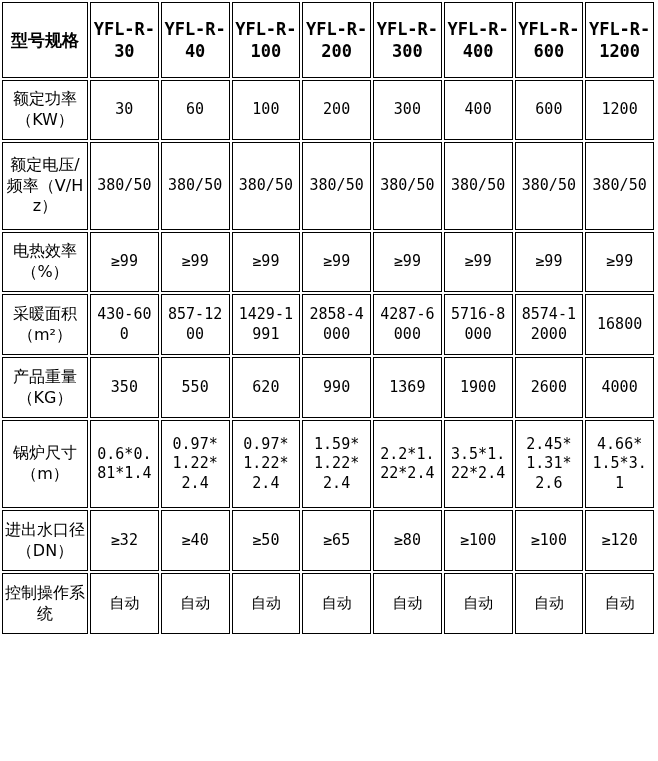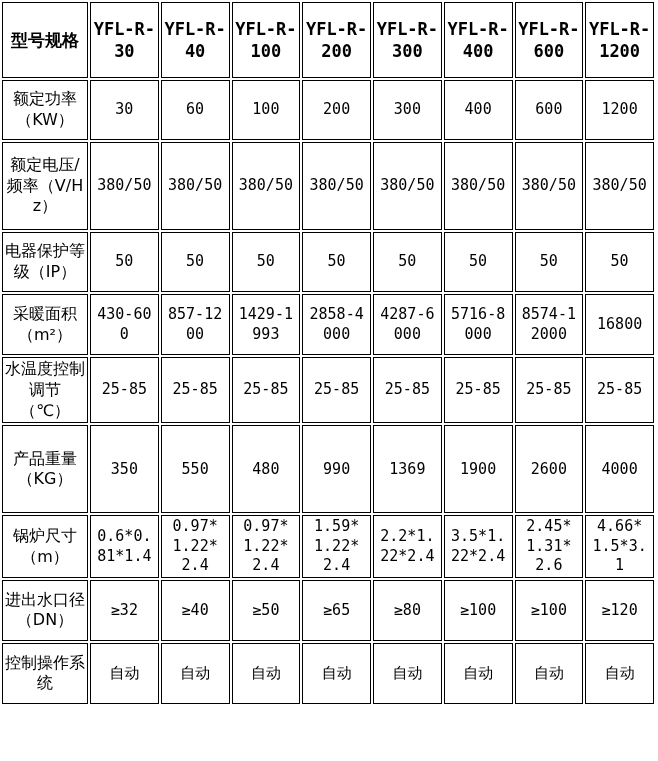--- a/index.html
+++ b/index.html
@@ -96,57 +96,46 @@
         <td class="value-cell">380/50</td>
         <td class="value-cell">380/50</td>
         <td class="value-cell">380/50</td>
         <td class="value-cell">380/50</td>
         <td class="value-cell">380/50</td>
         <td class="value-cell">380/50</td>
         <td class="value-cell">380/50</td>
         <td class="value-cell">380/50</td>
       </tr>
       <tr>
-        <th class="row-label-cell">电器保护等级（IP）</th>
-        <td class="value-cell">50</td>
-        <td class="value-cell">50</td>
-        <td class="value-cell">50</td>
-        <td class="value-cell">50</td>
-        <td class="value-cell">50</td>
-        <td class="value-cell">50</td>
-        <td class="value-cell">50</td>
-        <td class="value-cell">50</td>
+        <th class="row-label-cell">电热效率（%）</th>
+        <td class="value-cell">≥99</td>
+        <td class="value-cell">≥99</td>
+        <td class="value-cell">≥99</td>
+        <td class="value-cell">≥99</td>
+        <td class="value-cell">≥99</td>
+        <td class="value-cell">≥99</td>
+        <td class="value-cell">≥99</td>
+        <td class="value-cell">≥99</td>
       </tr>
       <tr>
         <th class="row-label-cell">采暖面积（m²）</th>
         <td class="value-cell">430-600</td>
         <td class="value-cell">857-1200</td>
-        <td class="value-cell">1429-1993</td>
+        <td class="value-cell">1429-1991</td>
         <td class="value-cell">2858-4000</td>
         <td class="value-cell">4287-6000</td>
         <td class="value-cell">5716-8000</td>
         <td class="value-cell">8574-12000</td>
         <td class="value-cell">16800</td>
       </tr>
       <tr>
-        <th class="row-label-cell">水温度控制调节（℃）</th>
-        <td class="value-cell">25-85</td>
-        <td class="value-cell">25-85</td>
-        <td class="value-cell">25-85</td>
-        <td class="value-cell">25-85</td>
-        <td class="value-cell">25-85</td>
-        <td class="value-cell">25-85</td>
-        <td class="value-cell">25-85</td>
-        <td class="value-cell">25-85</td>
-      </tr>
-      <tr>
         <th class="row-label-cell">产品重量（KG）</th>
         <td class="value-cell">350</td>
         <td class="value-cell">550</td>
-        <td class="value-cell">480</td>
+        <td class="value-cell">620</td>
         <td class="value-cell">990</td>
         <td class="value-cell">1369</td>
         <td class="value-cell">1900</td>
         <td class="value-cell">2600</td>
         <td class="value-cell">4000</td>
       </tr>
       <tr>
         <th class="row-label-cell">锅炉尺寸（m）</th>
         <td class="value-cell">0.6*0.81*1.4</td>
         <td class="value-cell">0.97*1.22*2.4</td>

